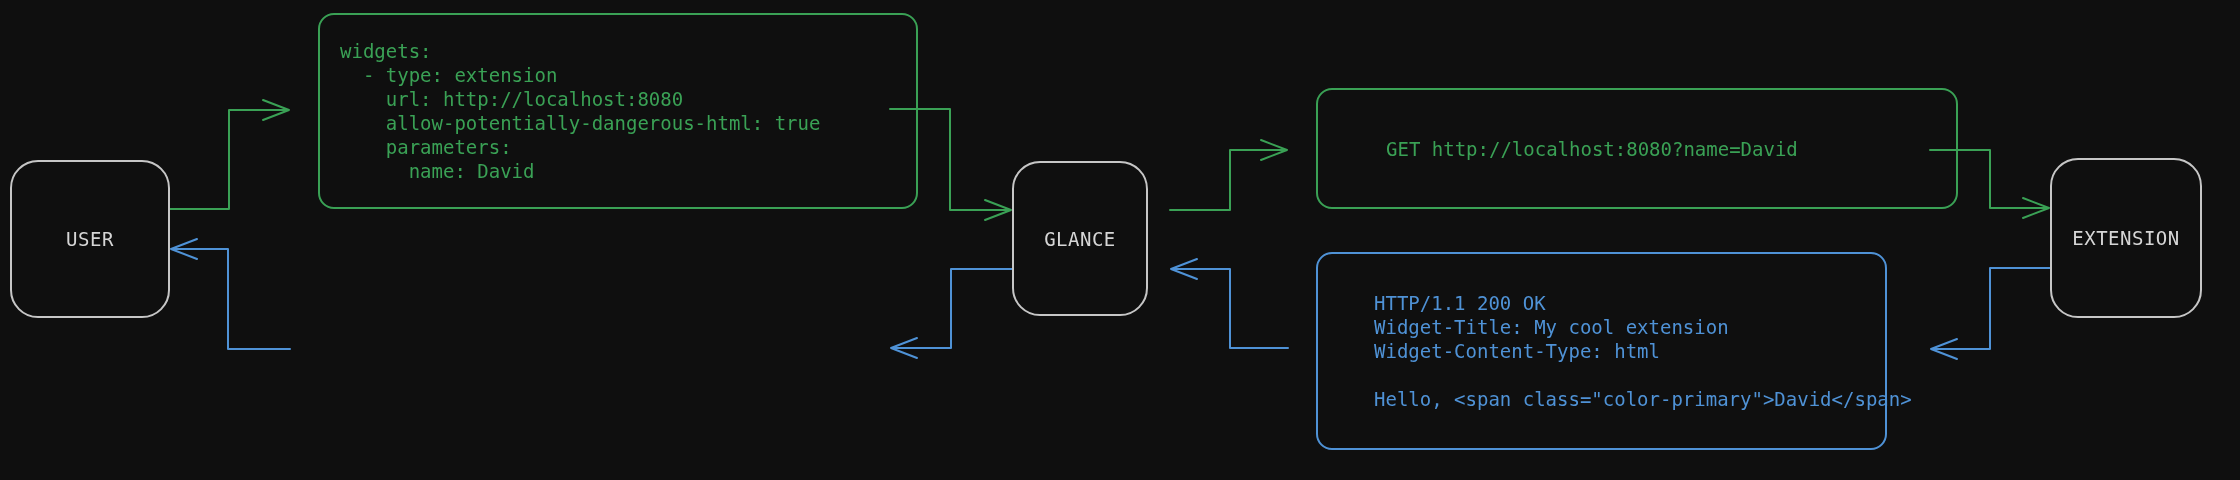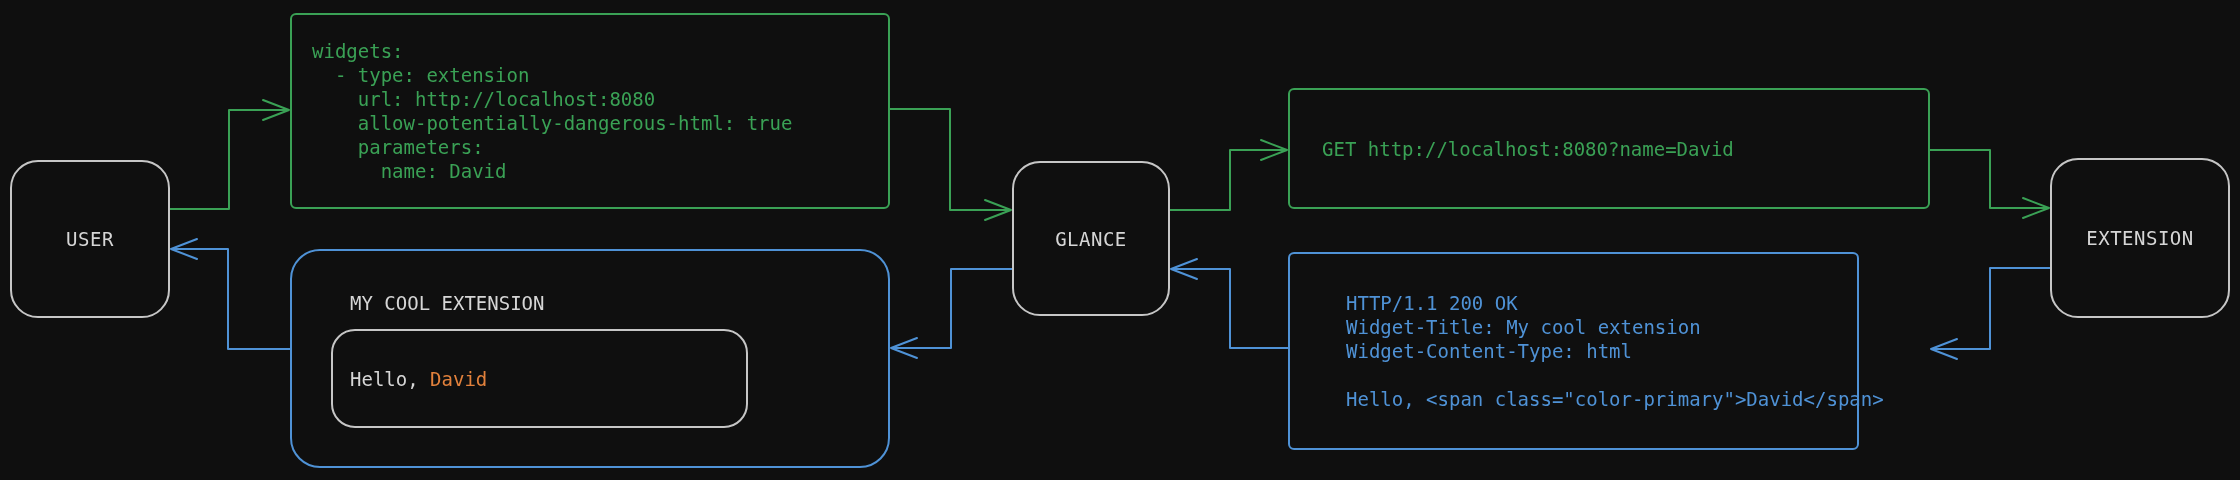--- a/index.html
+++ b/index.html
@@ -22,37 +22,37 @@
 
   .node {
     position: absolute;
     border: 2px solid var(--node-border, #c6c6c6);
     border-radius: 28px;
     display: flex; align-items: center; justify-content: center;
     color: var(--text, #d6d6d6);
     font-size: 19px; letter-spacing: 0.5px; margin-top: 8px;
   }
   #node-user      { left: 10px;   top: 152px; width: 160px; height: 158px; }
-  #node-glance    { left: 1012px; top: 153px; width: 158px; height: 155px; }
-  #node-extension { left: 2050px; top: 150px; width: 180px; height: 160px; }
+  #node-glance    { left: 1012px; top: 153px; width: 136px; height: 155px; }
+  #node-extension { left: 2050px; top: 150px; width: 152px; height: 160px; }
 
   .msg {
     position: absolute;
     border: 2px solid;
-    border-radius: 6px;
-    display: flex; align-items: center;
+    border-radius: 16px;
+    display: flex; align-items: center; margin-left: 28px;
   }
   .msg pre { margin: 0; font-family: inherit; font-size: 19px; line-height: 24px; }
   .msg.green { border-color: var(--green, #3aa155); }
   .msg.green pre { color: var(--green, #3aa155); }
   .msg.blue { border-color: var(--blue, #4f92d6); }
   .msg.blue pre { color: var(--blue, #4f92d6); }
 
   #msg-config   { left: 290px;  top: 13px;  width: 600px; height: 196px; padding-left: 20px; }
-  #msg-request  { left: 1288px; top: 88px;  width: 642px; height: 121px; padding-left: 32px; }
+  #msg-request  { left: 1288px; top: 88px;  width: 642px; height: 121px; padding-left: 68px; }
   #msg-response { left: 1288px; top: 252px; width: 571px; height: 198px; padding-left: 56px; }
 
   #widget-preview {
     position: absolute;
     left: 290px; top: 249px; width: 600px; height: 219px;
     border: 2px solid var(--blue, #4f92d6);
     border-radius: 30px;
   }
   .preview-title {
     position: absolute; left: 58px; top: 40px;
@@ -126,20 +126,14 @@
   </div>
 
   <div class="msg blue" id="msg-response">
     <pre>HTTP/1.1 200 OK
 Widget-Title: My cool extension
 Widget-Content-Type: html
 
 Hello, &lt;span class="color-primary"&gt;David&lt;/span&gt;</pre>
   </div>
 
-  <div id="widget-preview">
-    <div class="preview-title">MY COOL EXTENSION</div>
-    <div class="preview-inner">
-      <span><span>Hello, </span><span class="orange">David</span></span>
-    </div>
-  </div>
 
 </div>
 
 </body></html>

